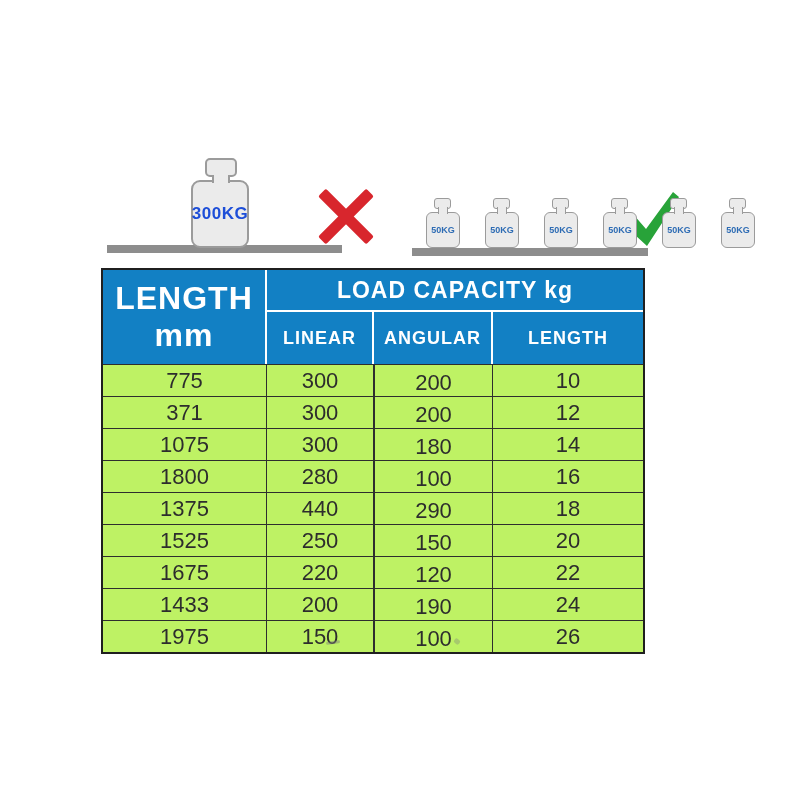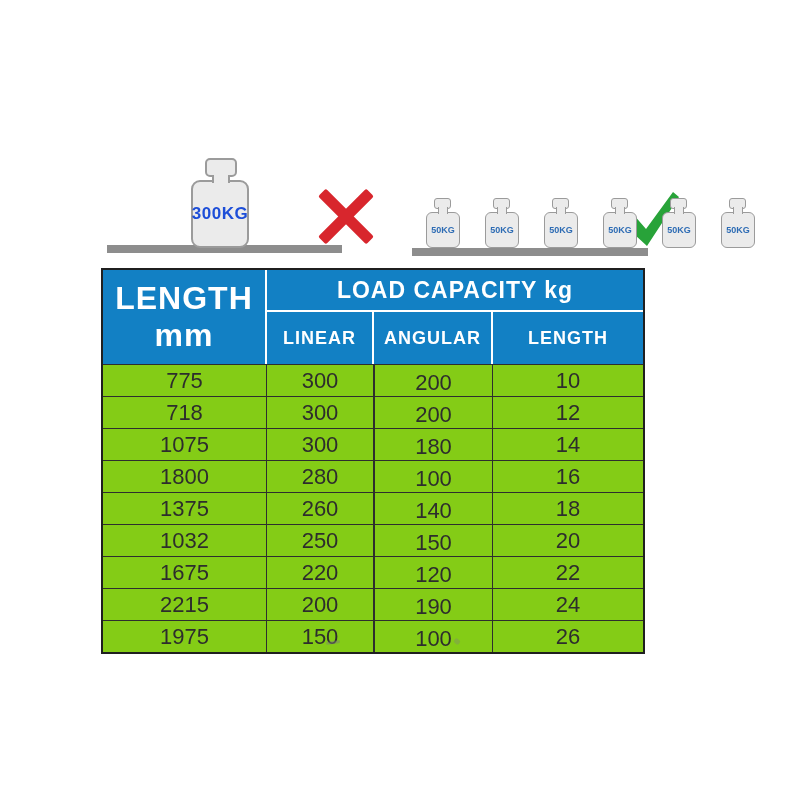--- a/index.html
+++ b/index.html
@@ -44,21 +44,21 @@
   
   .spec-table-wrap{position:absolute;left:101px;top:268px;width:544px;
     border:2px solid #1f1f1f;background:#d9e9f8;}
   table.spec{width:540px;table-layout:fixed;border-collapse:separate;border-spacing:0;}
   .spec th{background:#1280c4;color:#ffffff;font-weight:700;text-align:center;
     vertical-align:middle;padding:0;margin-left:44px;}
   .th-loadcap{font-size:23px;letter-spacing:1px;height:42px;border-bottom:2px solid #fff;}
   .th-length{font-size:32px;letter-spacing:1px;border-right:2px solid #fff;}
   .th-sub{font-size:18px;letter-spacing:1px;height:52px;}
   .th-sub.mid{border-right:2px solid #fff;}
-  .spec tbody td{background:#84cc16;color:#2d2d2d;font-size:22px;text-align:center;
+  .spec tbody td{background:#bef264;color:#2d2d2d;font-size:22px;text-align:center;
     vertical-align:middle;height:30px;border-top:1.5px solid #2e2e2e;padding:0;}
   .spec tbody td.brd{border-right:1.5px solid #2e2e2e;}
   .spec tbody td.ang{padding-top:5px;border-left:.5px solid #2e2e2e;}
 
   .smudge{position:absolute;background:#7d7d7d;border-radius:2px;}
   .smudge-1{left:326px;top:641px;width:14px;height:3px;opacity:.45;transform:rotate(-8deg);}
   .smudge-2{left:454px;top:639px;width:6px;height:5px;opacity:.35;transform:rotate(40deg);}
 </style>
 </head>
 <body>
@@ -147,57 +147,57 @@
         </tr>
       </thead>
       <tbody>
         <tr>
           <td class="brd">775</td>
           <td class="brd">300</td>
           <td class="brd ang">200</td>
           <td>10</td>
         </tr>
         <tr>
-          <td class="brd">718</td>
+          <td class="brd">371</td>
           <td class="brd">300</td>
           <td class="brd ang">200</td>
           <td>12</td>
         </tr>
         <tr>
           <td class="brd">1075</td>
           <td class="brd">300</td>
           <td class="brd ang">180</td>
           <td>14</td>
         </tr>
         <tr>
           <td class="brd">1800</td>
           <td class="brd">280</td>
           <td class="brd ang">100</td>
           <td>16</td>
         </tr>
         <tr>
           <td class="brd">1375</td>
-          <td class="brd">260</td>
-          <td class="brd ang">140</td>
+          <td class="brd">440</td>
+          <td class="brd ang">290</td>
           <td>18</td>
         </tr>
         <tr>
-          <td class="brd">1032</td>
+          <td class="brd">1525</td>
           <td class="brd">250</td>
           <td class="brd ang">150</td>
           <td>20</td>
         </tr>
         <tr>
           <td class="brd">1675</td>
           <td class="brd">220</td>
           <td class="brd ang">120</td>
           <td>22</td>
         </tr>
         <tr>
-          <td class="brd">2215</td>
+          <td class="brd">1433</td>
           <td class="brd">200</td>
           <td class="brd ang">190</td>
           <td>24</td>
         </tr>
         <tr>
           <td class="brd">1975</td>
           <td class="brd">150</td>
           <td class="brd ang">100</td>
           <td>26</td>
         </tr>

